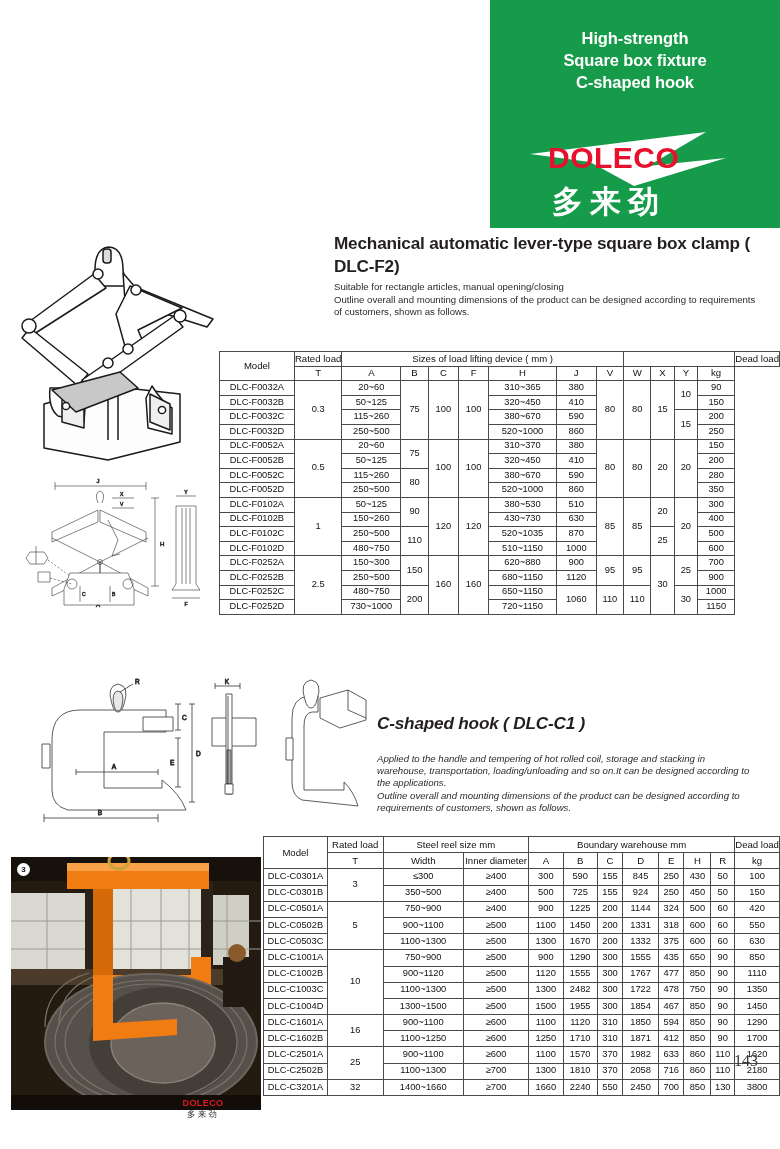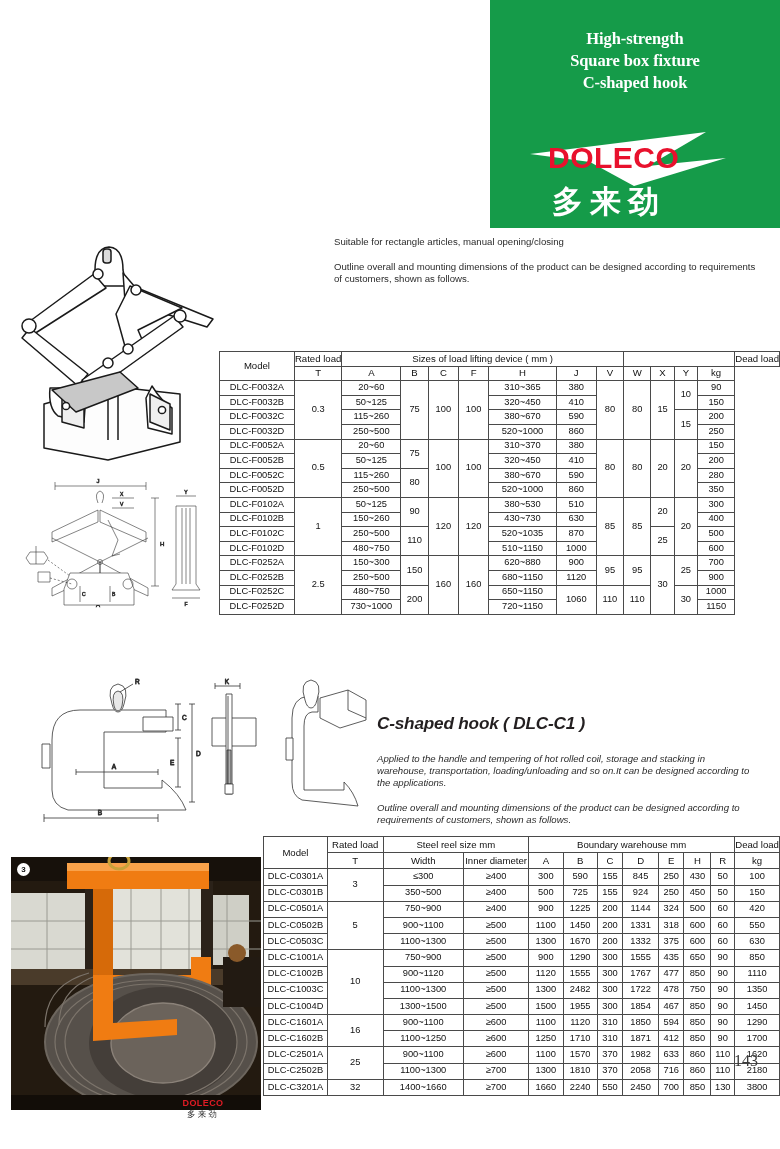--- a/index.html
+++ b/index.html
@@ -18,21 +18,21 @@
     position:absolute; left:490px; top:0; width:290px; height:228px;
     background:#159b49;
   }
   .banner-title {
     position:absolute; left:0; top:28px; width:290px;
     text-align:center;
     color:#ffffff;
     font-size:16.5px; font-weight:bold; line-height:1.32;
     letter-spacing:-0.1px;
   }
-  .banner-title div { white-space:nowrap;font-family:Liberation Serif, serif; }
+  .banner-title div { white-space:nowrap; }
   .logo-wrap {
     position:absolute; left:0; top:128px; width:290px; height:96px;
   }
   .logo-svg { position:absolute; left:40px; top:0; }
 
   
   .sec1-drawing {
     position:absolute; left:0px; top:228px; width:220px; height:235px;
   }
   .sec1-drawing2 {
@@ -40,21 +40,21 @@
   }
   .sec1-text { position:absolute; left:334px; top:232px; width:430px; }
   h1.prod-title {
     margin:0; font-size:17.2px; font-weight:bold; line-height:1.31;
     color:#231f20; letter-spacing:-0.2px;
   }
   .sub-line {
     margin-top:4px; font-size:9.6px; line-height:1.35; color:#2b2b2b;
   }
   .para {
-    margin-top:12px; font-size:9.6px; line-height:1.3; color:#2b2b2b;
+    font-size:9.6px; line-height:1.3; color:#2b2b2b;
   }
 
   
   table.spec {
     border-collapse:collapse;
     font-size:9.3px;
     color:#111;
     background:#fff;
     padding-left:34px;
   }
@@ -213,20 +213,21 @@
       <path d="M182 40 l0 76 M190 40 l0 76 M186 40 l0 76"></path>
       <line x1="176" y1="28" x2="196" y2="28"></line>
       <text x="186" y="26" font-size="5" fill="#333" text-anchor="middle" font-family="Liberation Sans, sans-serif">Y</text>
       <line x1="172" y1="130" x2="200" y2="130"></line>
       <text x="186" y="138" font-size="5" fill="#333" text-anchor="middle" font-family="Liberation Sans, sans-serif">F</text>
     </g>
   </svg>
 </div>
 
 <div class="sec1-text">
+  <h1 class="prod-title">Mechanical automatic lever-type square box clamp ( DLC-F2)</h1>
   <div class="sub-line">Suitable for rectangle articles, manual opening/closing</div>
   <div class="para">Outline overall and mounting dimensions of the product can be designed according to requirements of customers, shown as follows.</div>
 </div>
 
 <table class="spec" id="table1">
   <colgroup>
     <col style="width:76px">
       <col style="width:47px">
       <col style="width:60px">
     <col style="width:28px">

